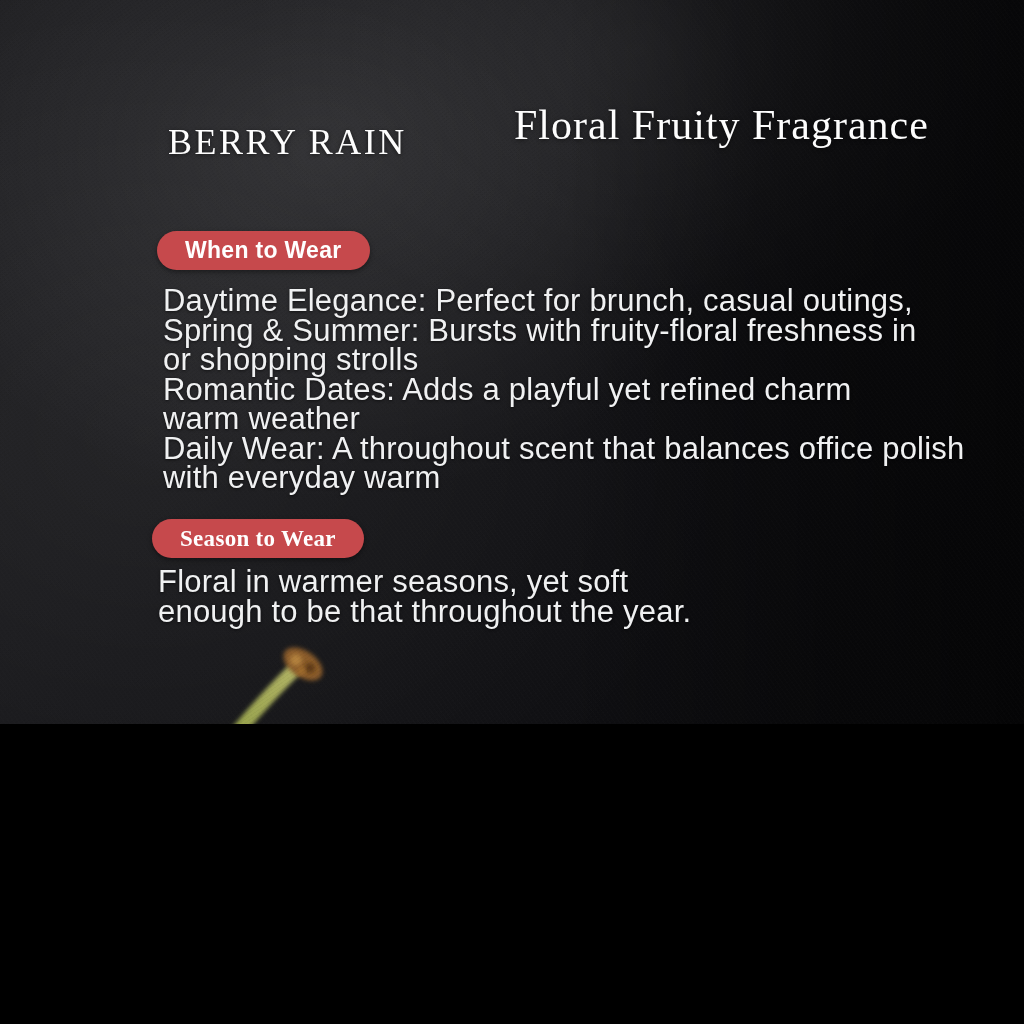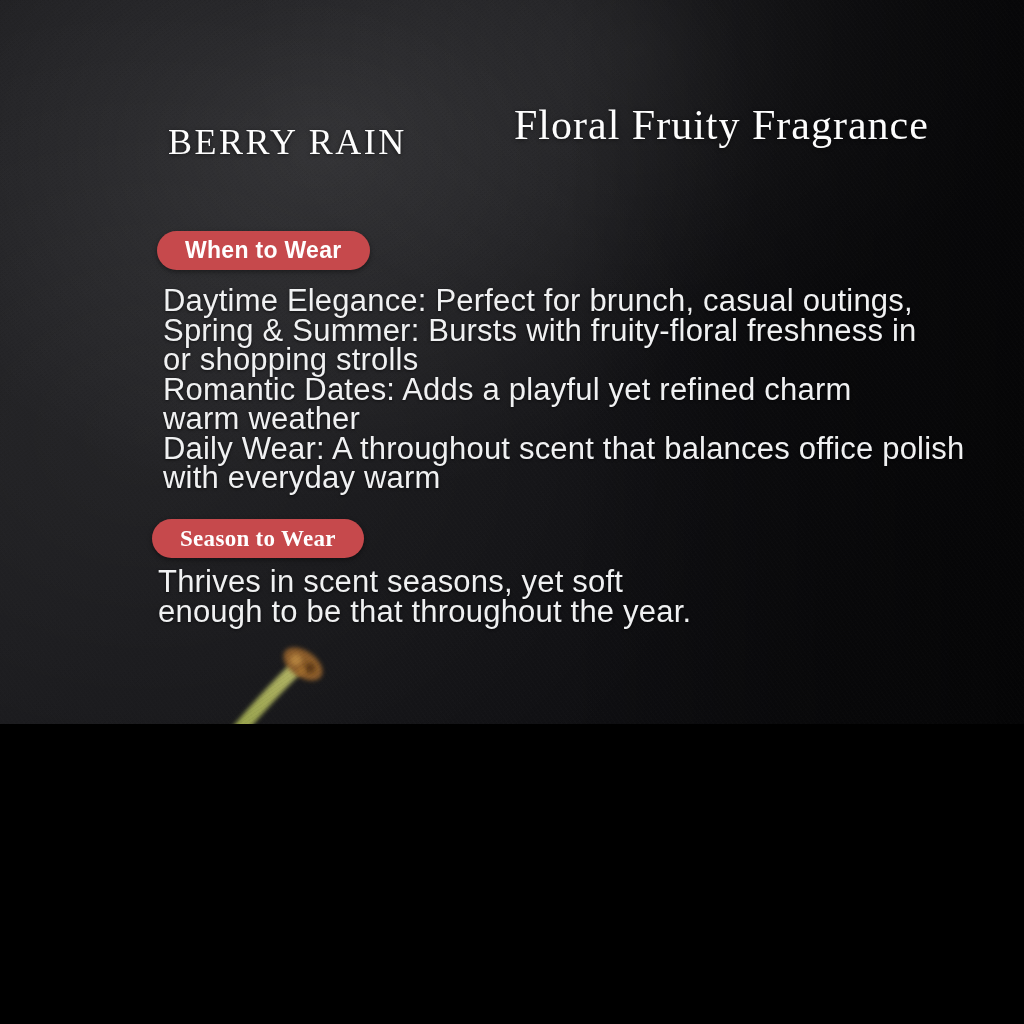--- a/index.html
+++ b/index.html
@@ -194,17 +194,17 @@
     <div>Spring &amp; Summer: Bursts with fruity-floral freshness in</div>
     <div>or shopping strolls</div>
     <div>Romantic Dates: Adds a playful yet refined charm</div>
     <div>warm weather</div>
     <div>Daily Wear: A throughout scent that balances office polish</div>
     <div>with everyday warm</div>
   </div>
 
   <div class="badge season">Season to Wear</div>
   <div class="body-text season">
-    <div>Thrives in scent seasons, yet soft</div>
+    <div>Floral in warmer seasons, yet soft</div>
     <div>enough to be that throughout the year.</div>
   </div>
 
 </div>
 
 </body></html>

